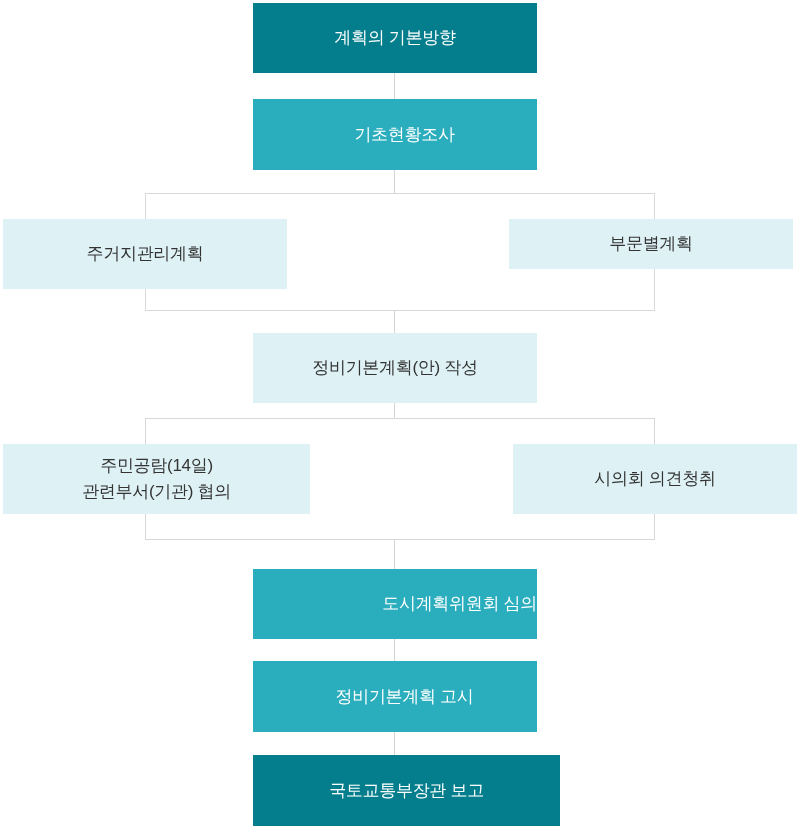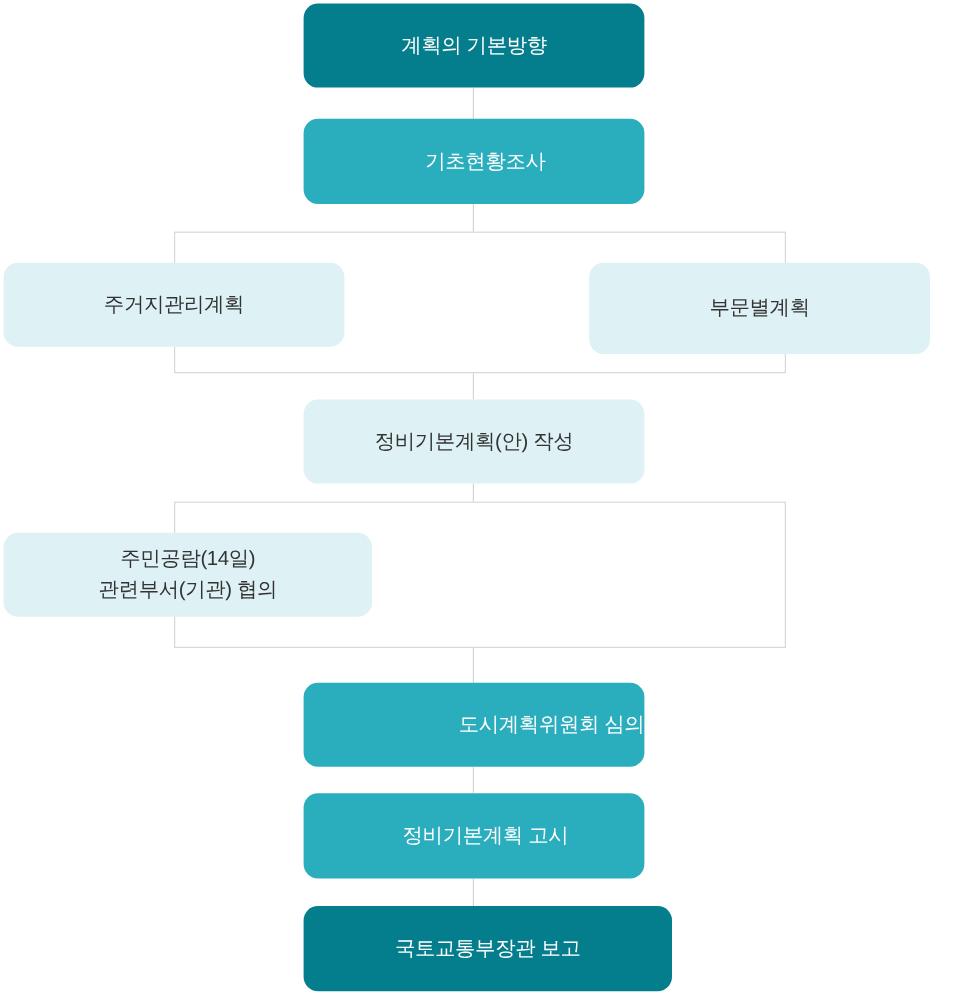--- a/index.html
+++ b/index.html
@@ -28,21 +28,20 @@
     display: flex;
     flex-direction: column;
     align-items: center;
     justify-content: center;
     text-align: center;
     font-size: 17px;
     font-weight: 500;
     letter-spacing: -0.3px;
     line-height: 26px;
     z-index: 2;
-    border-radius: 12px;
   }
   .box.dark  { background: var(--dark-teal);  color: var(--text-white); }
   .box.teal  { background: var(--teal);       color: var(--text-white); padding-left: 19px; }
   .box.light { background: var(--light-blue); color: var(--text-dark); }
   .vline {
     position: absolute;
     width: 1px;
     background: var(--line-gray);
     z-index: 1;
   }
@@ -69,39 +68,42 @@
   </div>
 
   <div class="vline" style="left:394px; top:170px; height:23px;"></div>
 
   <div class="frame" style="left:145px; top:193px; width:510px; height:118px;"></div>
 
   <div class="box light" style="left:3px; top:219px; width:284px; height:70px;">
     <span>주거지관리계획</span>
   </div>
 
-  <div class="box light" style="left:491px; top:219px; width:284px; height:76px;">
+  <div class="box light" style="left:509px; top:219px; width:284px; height:50px;">
     <span>부문별계획</span>
   </div>
 
   <div class="vline" style="left:394px; top:311px; height:22px;"></div>
 
   <div class="box light" style="left:253px; top:333px; width:284px; height:70px;text-align:center;">
     <span>정비기본계획(안) 작성</span>
   </div>
 
   <div class="vline" style="left:394px; top:403px; height:15px;"></div>
 
   <div class="frame" style="left:145px; top:418px; width:510px; height:122px;"></div>
 
   <div class="box light" style="left:3px; top:444px; width:307px; height:70px;">
     <span>주민공람(14일)</span>
     <span>관련부서(기관) 협의</span>
   </div>
 
+  <div class="box light" style="left:513px; top:444px; width:284px; height:70px;">
+    <span>시의회 의견청취</span>
+  </div>
 
   <div class="vline" style="left:394px; top:540px; height:29px;"></div>
 
   <div class="box teal" style="left:253px; top:569px; width:284px; height:70px;align-items:flex-end;">
     <span>도시계획위원회 심의</span>
   </div>
 
   <div class="vline" style="left:394px; top:639px; height:22px;"></div>
 
   <div class="box teal" style="left:253px; top:661px; width:284px; height:71px;">

